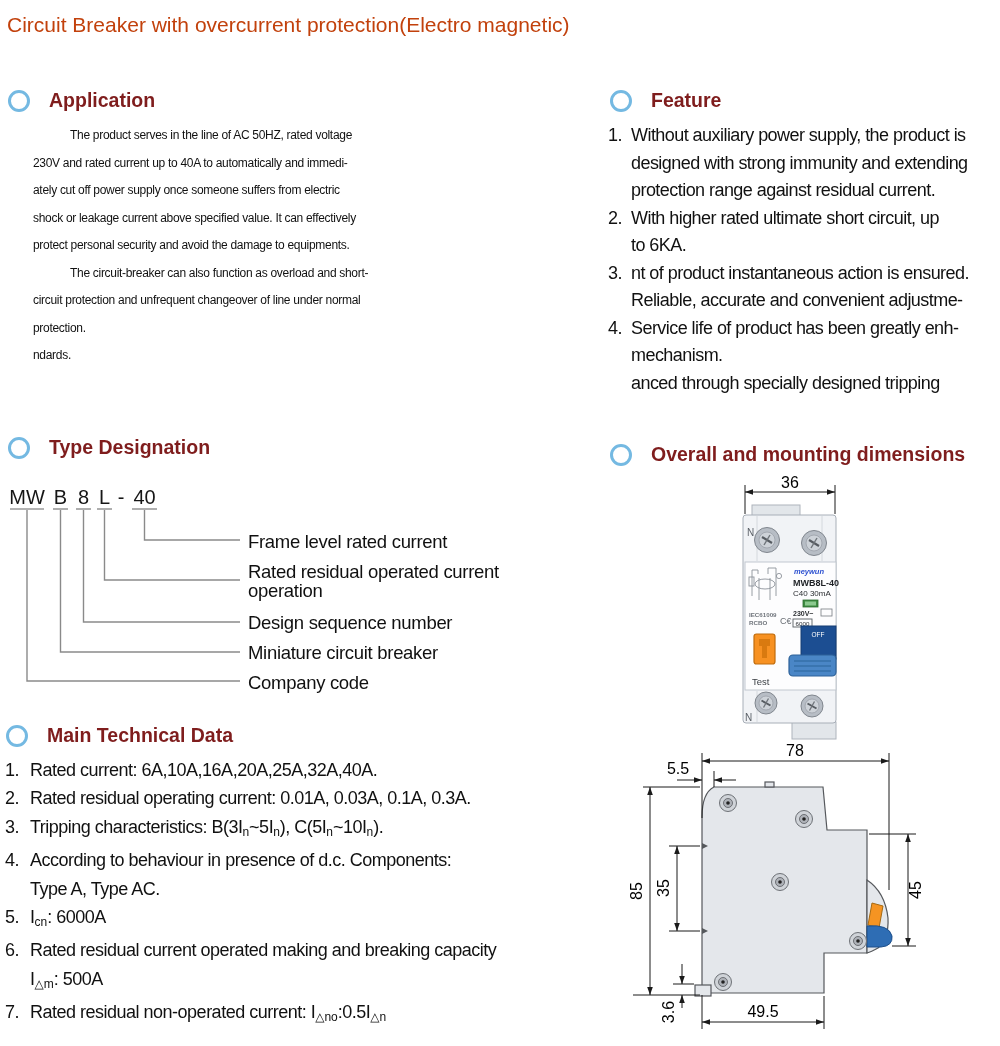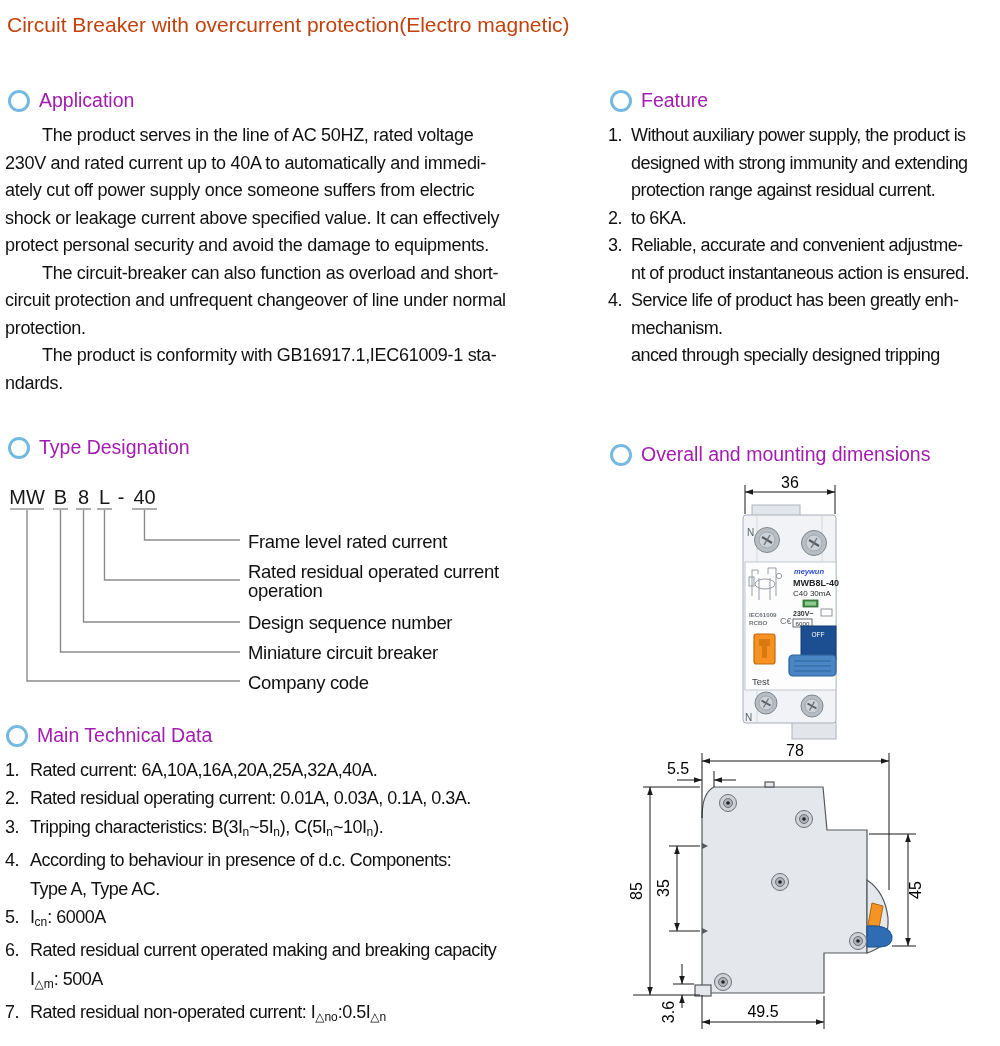--- a/index.html
+++ b/index.html
@@ -1,22 +1,22 @@
 <!DOCTYPE html>
 <html><head>
 <meta charset="utf-8">
 <style>
   html,body{margin:0;padding:0;background:#ffffff;}
   body{font-family:"Liberation Sans", sans-serif;color:#111;}
   .page{position:relative;width:1000px;height:1046px;background:#fff;overflow:hidden;}
   .abs{position:absolute;}
   .title{font-size:21px;font-weight:normal;white-space:nowrap;letter-spacing:0;color:#c2410c;}
-  .sec-head{display:flex;align-items:center;gap:9px;font-size:19.5px;font-weight:normal;color:#a21caf;}
+  .sec-head{display:flex;align-items:center;gap:19px;font-size:19.5px;font-weight:bold;color:#7f1d1d;}
   .bullet{flex:none;width:16px;height:16px;border:3px solid #74b9e2;border-radius:50%;background:#fff;}
-  .bodytext{font-size:18px;line-height:27.5px;letter-spacing:-0.3px;}
+  .bodytext{font-size:12px;line-height:27.5px;letter-spacing:-0.3px;margin-left:28px;}
   .bodytext .line{white-space:nowrap;}
   .indent{padding-left:37px;}
   .feat{font-size:18px;line-height:27.5px;letter-spacing:-0.55px;}
   .feat-item{display:flex;}
   .feat-num{flex:none;width:23px;}
   .feat .line{white-space:nowrap;}
   .tech{font-size:18px;line-height:28.4px;letter-spacing:-0.5px;}
   .tech-item{display:flex;}
   .tech-num{flex:none;width:25px;}
   .tech .line{white-space:nowrap;}
@@ -52,21 +52,20 @@
       <div class="line">ately cut off power supply once someone suffers from electric</div>
       <div class="line">shock or leakage current above specified value. It can effectively</div>
       <div class="line">protect personal security and avoid the damage to equipments.</div>
     </div>
     <div>
       <div class="line indent">The circuit-breaker can also function as overload and short-</div>
       <div class="line">circuit protection and unfrequent changeover of line under normal</div>
       <div class="line">protection.</div>
     </div>
     <div>
-      <div class="line indent">The product is conformity with GB16917.1,IEC61009-1 sta-</div>
       <div class="line">ndards.</div>
     </div>
   </div>
 
   <div class="abs sec-head" style="left:610px;top:89px;">
     <span class="bullet"></span>
     <span>Feature</span>
   </div>
 
   <div class="abs feat" style="left:608px;top:122px;width:392px;">
@@ -74,28 +73,29 @@
       <span class="feat-num">1.</span>
       <div>
         <div class="line">Without auxiliary power supply, the product is</div>
         <div class="line">designed with strong immunity and extending</div>
         <div class="line">protection range against residual current.</div>
       </div>
     </div>
     <div class="feat-item">
       <span class="feat-num">2.</span>
       <div>
+        <div class="line">With higher rated ultimate short circuit, up</div>
         <div class="line">to 6KA.</div>
       </div>
     </div>
     <div class="feat-item">
       <span class="feat-num">3.</span>
       <div>
+        <div class="line">nt of product instantaneous action is ensured.</div>
         <div class="line">Reliable, accurate and convenient adjustme-</div>
-        <div class="line">nt of product instantaneous action is ensured.</div>
       </div>
     </div>
     <div class="feat-item">
       <span class="feat-num">4.</span>
       <div>
         <div class="line">Service life of product has been greatly enh-</div>
         <div class="line">mechanism.</div>
         <div class="line">anced through specially designed tripping</div>
       </div>
     </div>

